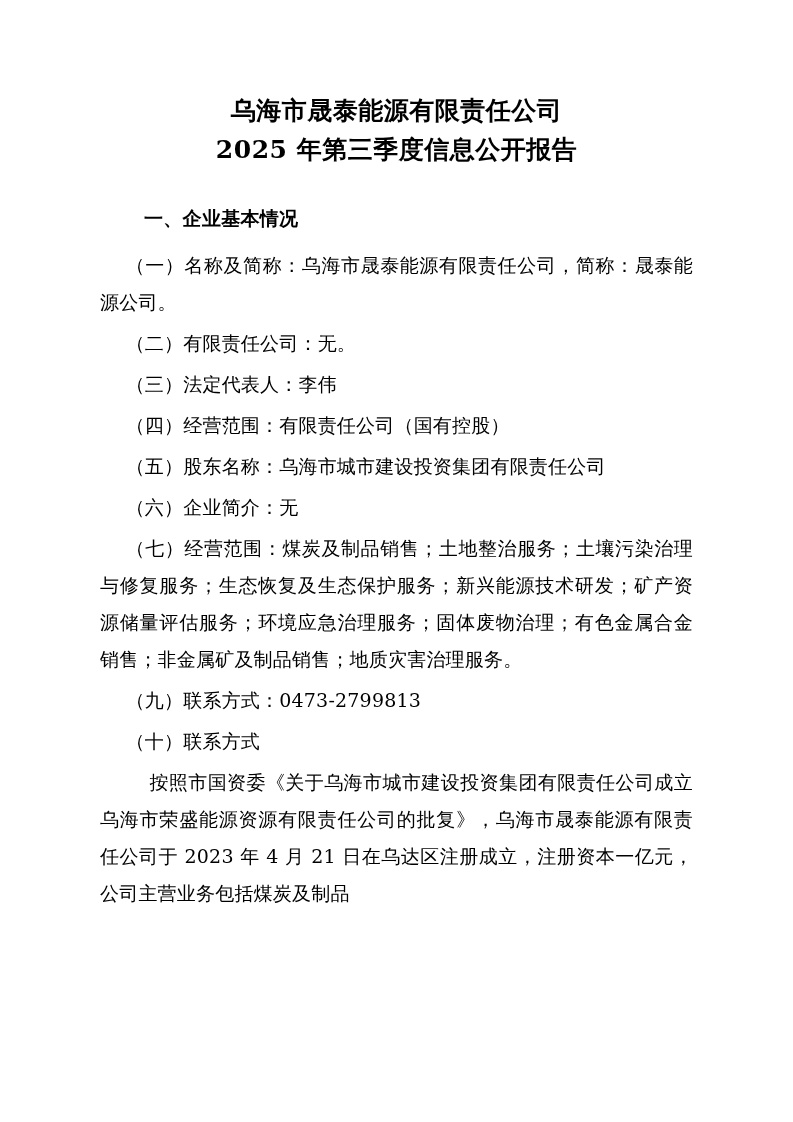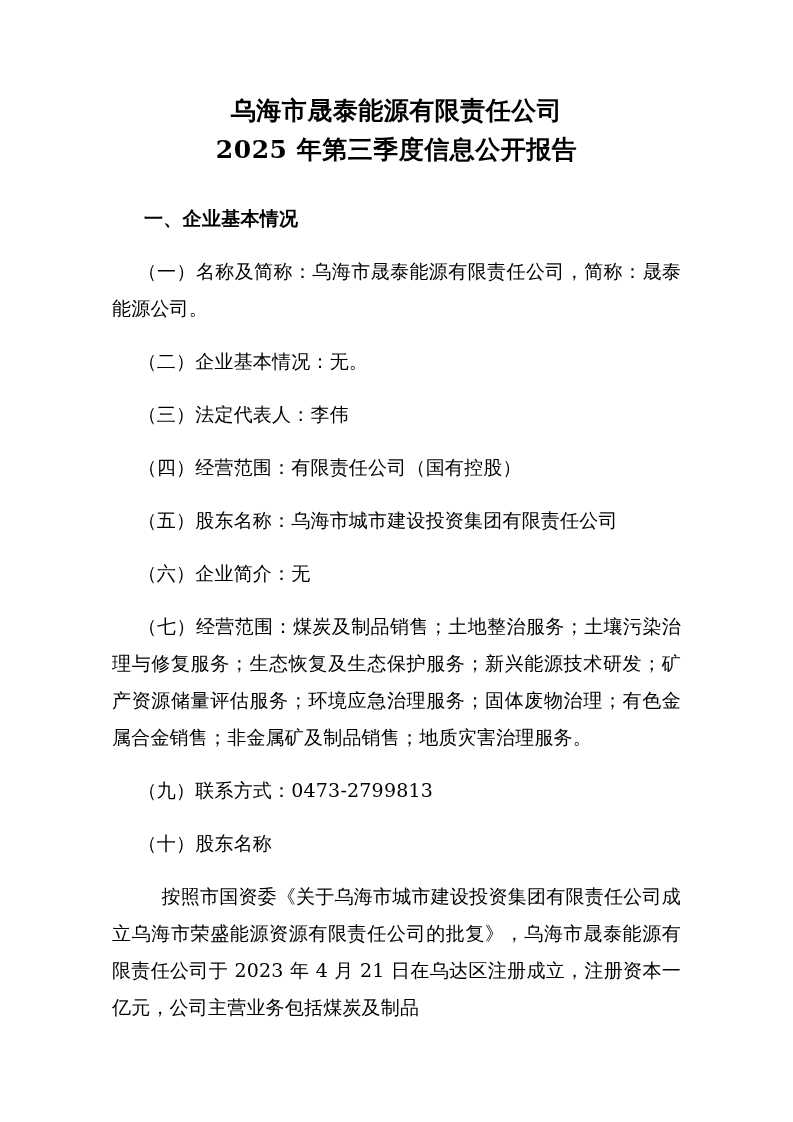--- a/index.html
+++ b/index.html
@@ -38,21 +38,21 @@
     font-size: 19px;
     font-weight: bold;
     line-height: 1.95;
     text-indent: 2em;
     margin: 10px;
     letter-spacing: 0.3px;
   }
   p.body-text {
     font-size: 19px;
     line-height: 1.95;
-    margin: 16px;
+    margin: 4px;
     text-align: justify;
     text-justify: inter-ideograph;
     letter-spacing: 0.2px;
   }
   p.indent1 {
     text-indent: 1.35em;
   }
   p.indent2 {
     text-indent: 2.6em;
   }
@@ -63,24 +63,24 @@
 <div class="page">
 
   <h1 class="doc-title">
     <span class="line">乌海市晟泰能源有限责任公司</span>
     <span class="line">2025 年第三季度信息公开报告</span>
   </h1>
 
   <p class="section-heading">一、企业基本情况</p>
 
   <p class="body-text indent1">（一）名称及简称：乌海市晟泰能源有限责任公司，简称：晟泰能源公司。</p>
-  <p class="body-text indent1">（二）企业基本情况：无。</p>
+  <p class="body-text indent1">（二）有限责任公司：无。</p>
   <p class="body-text indent1">（三）法定代表人：李伟</p>
   <p class="body-text indent1">（四）经营范围：有限责任公司（国有控股）</p>
   <p class="body-text indent1">（五）股东名称：乌海市城市建设投资集团有限责任公司</p>
   <p class="body-text indent1">（六）企业简介：无</p>
   <p class="body-text indent1">（七）经营范围：煤炭及制品销售；土地整治服务；土壤污染治理与修复服务；生态恢复及生态保护服务；新兴能源技术研发；矿产资源储量评估服务；环境应急治理服务；固体废物治理；有色金属合金销售；非金属矿及制品销售；地质灾害治理服务。</p>
   <p class="body-text indent1">（九）联系方式：0473-2799813</p>
-  <p class="body-text indent1">（十）股东名称</p>
+  <p class="body-text indent1">（十）联系方式</p>
 
   <p class="body-text indent2">按照市国资委《关于乌海市城市建设投资集团有限责任公司成立乌海市荣盛能源资源有限责任公司的批复》，乌海市晟泰能源有限责任公司于 2023 年 4 月 21 日在乌达区注册成立，注册资本一亿元，公司主营业务包括煤炭及制品</p>
 
 </div>
 
 </body></html>

